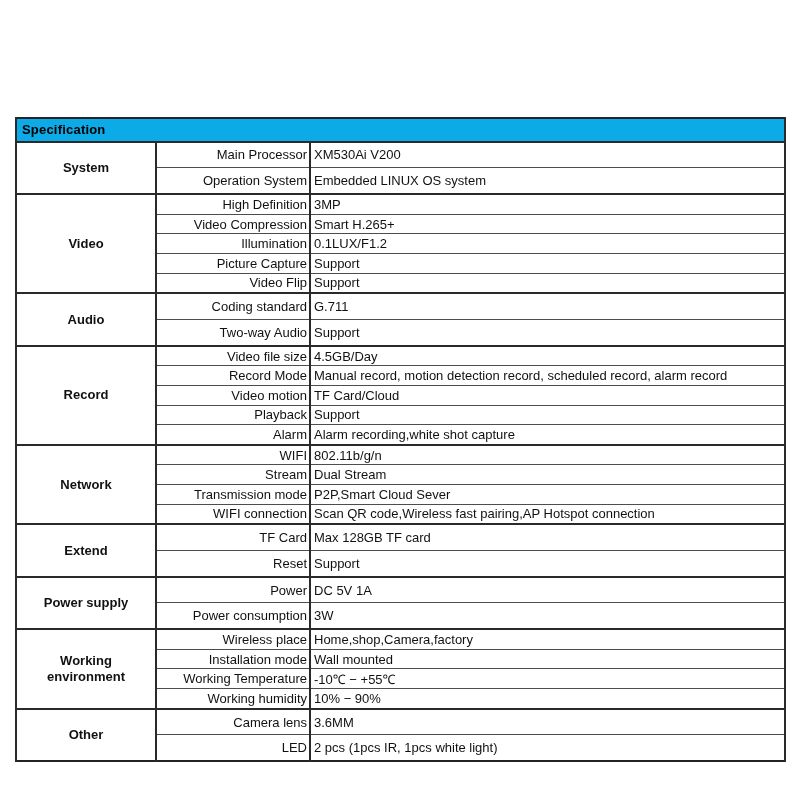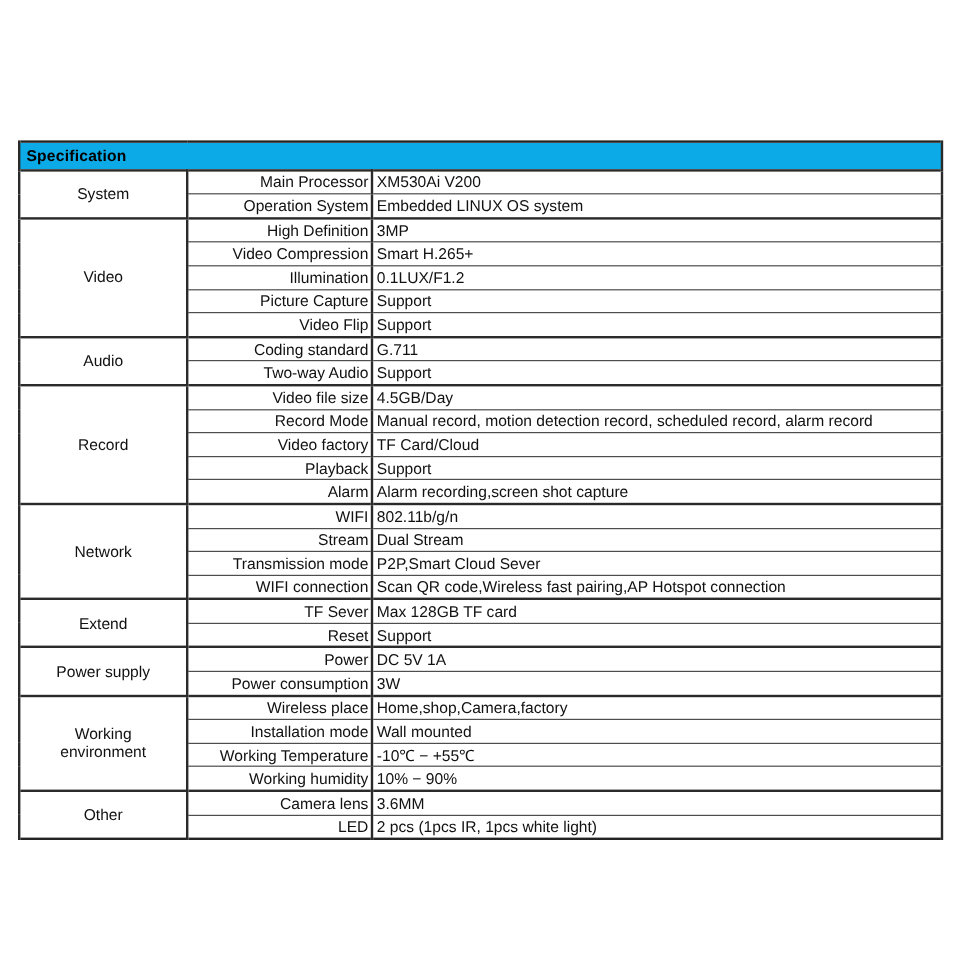--- a/index.html
+++ b/index.html
@@ -47,24 +47,24 @@
     font-size: 13px;
     height: 18.6px;
     overflow: hidden;
   }
   tr.sb td {
     border-top: 2px solid #2a2a2a;
   }
   td.cat {
     text-align: center;
     vertical-align: middle;
-    font-weight: normal;
+    font-weight: bold;
     font-size: 13px;
     line-height: 1.2;
-    padding: 0 10px;
+    padding: 16px 10px;
     white-space: normal;
   }
   td.prop {
     text-align: right;
     padding: 0 2px 0 5px;
     white-space: nowrap;
   }
   td.val {
     text-align: left;
     padding: 0 3px;
@@ -132,30 +132,30 @@
     <tr class="sb">
       <td class="cat" rowspan="5">Record</td>
       <td class="prop">Video file size</td>
       <td class="val">4.5GB/Day</td>
     </tr>
     <tr>
       <td class="prop">Record Mode</td>
       <td class="val">Manual record, motion detection record, scheduled record, alarm record</td>
     </tr>
     <tr>
-      <td class="prop">Video factory</td>
+      <td class="prop">Video motion</td>
       <td class="val">TF Card/Cloud</td>
     </tr>
     <tr>
       <td class="prop">Playback</td>
       <td class="val">Support</td>
     </tr>
     <tr>
       <td class="prop">Alarm</td>
-      <td class="val">Alarm recording,screen shot capture</td>
+      <td class="val">Alarm recording,white shot capture</td>
     </tr>
 
     <tr class="sb">
       <td class="cat" rowspan="4">Network</td>
       <td class="prop">WIFI</td>
       <td class="val">802.11b/g/n</td>
     </tr>
     <tr>
       <td class="prop">Stream</td>
       <td class="val">Dual Stream</td>
@@ -164,21 +164,21 @@
       <td class="prop">Transmission mode</td>
       <td class="val">P2P,Smart Cloud Sever</td>
     </tr>
     <tr>
       <td class="prop">WIFI connection</td>
       <td class="val">Scan QR code,Wireless fast pairing,AP Hotspot connection</td>
     </tr>
 
     <tr class="sb">
       <td class="cat" rowspan="2">Extend</td>
-      <td class="prop">TF Sever</td>
+      <td class="prop">TF Card</td>
       <td class="val">Max 128GB TF card</td>
     </tr>
     <tr>
       <td class="prop">Reset</td>
       <td class="val">Support</td>
     </tr>
 
     <tr class="sb">
       <td class="cat" rowspan="2">Power supply</td>
       <td class="prop">Power</td>

